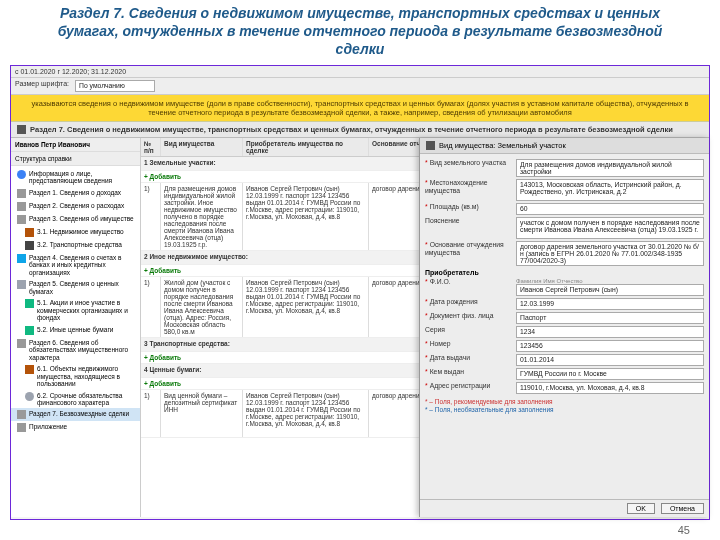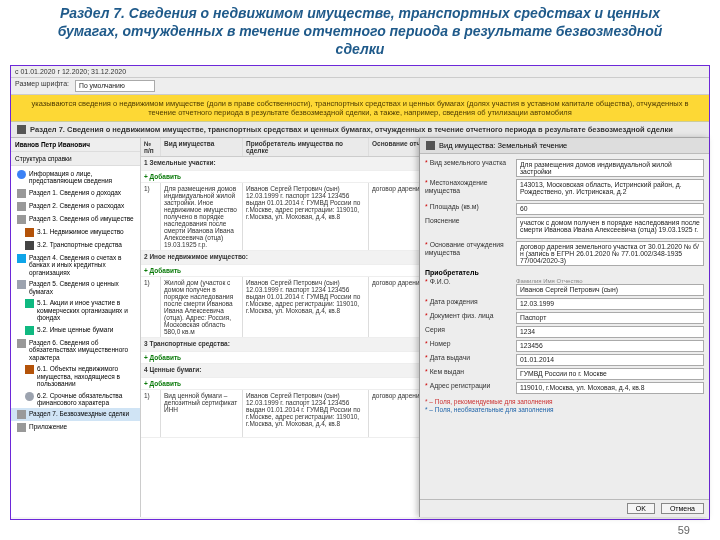--- a/index.html
+++ b/index.html
@@ -187,21 +187,21 @@
             <div class="tcol c-v">Вид ценной бумаги – депозитный сертификат ИНН</div>
             <div class="tcol c-p">Иванов Сергей Петрович (сын) 12.03.1999 г. паспорт 1234 123456 выдан 01.01.2014 г. ГУМВД России по г.Москве, адрес регистрации: 119010, г.Москва, ул. Моховая, д.4, кв.8</div>
             <div class="tcol c-o">договор дарения</div>
           </div>
         </div>
       </div>
 
       <div class="modal">
         <div class="modal-title">
           <span class="sq9"></span>
-          <span>Вид имущества: Земельный течение</span>
+          <span>Вид имущества: Земельный участок</span>
         </div>
         <div class="modal-body">
           <div class="fld">
               <div class="lbl req">Вид земельного участка</div>
               <div class="inp">Для размещения домов индивидуальной жилой застройки</div>
             </div>
           <div class="fld">
               <div class="lbl req">Местонахождение имущества</div>
               <div class="inp tall">143013, Московская область, Истринский район, д. Рождествено, ул. Истринская, д.2</div>
             </div>
@@ -260,13 +260,13 @@
         </div>
         <div class="modal-foot">
           <button class="btn">OK</button>
           <button class="btn">Отмена</button>
         </div>
       </div>
     </div>
   </div>
 </div>
 
-<div class="page-num">59</div>
+<div class="page-num">45</div>
 
 </body></html>

